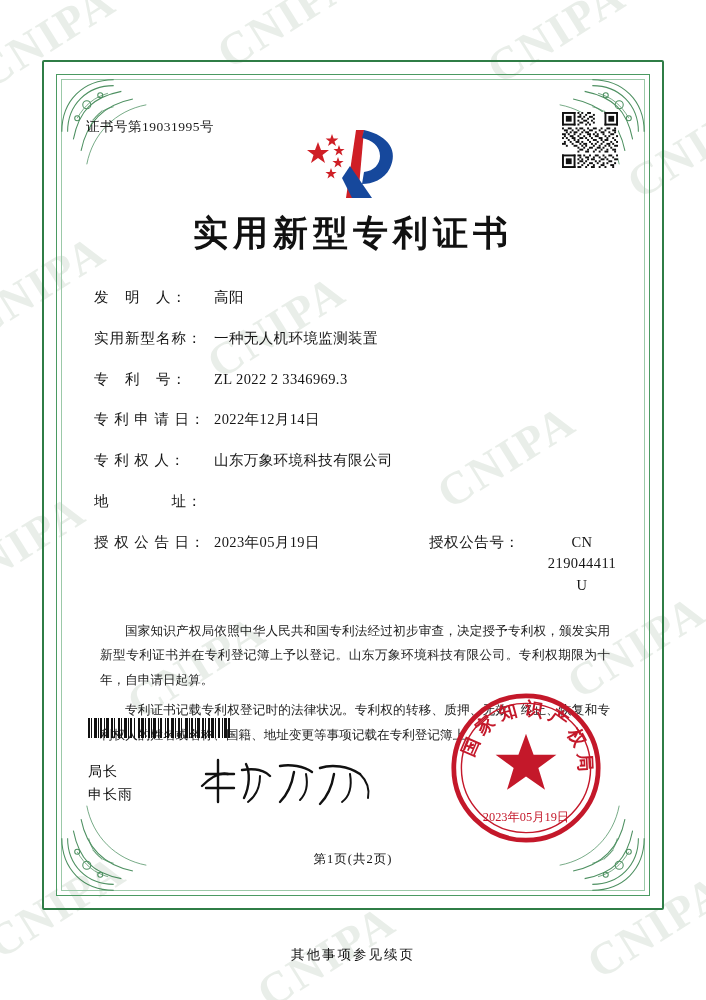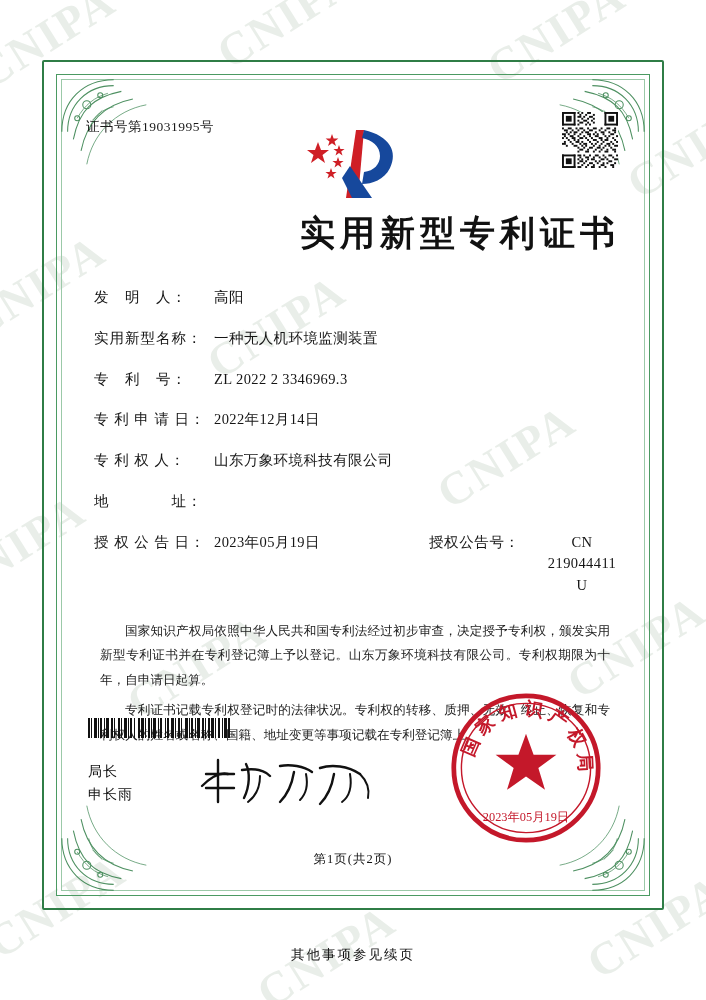--- a/index.html
+++ b/index.html
@@ -103,21 +103,21 @@
   .logo-wrap {
     position: absolute;
     left: 0; right: 0;
     top: 22px;
     display: flex;
     justify-content: center;
   }
 
   .title {
     margin-top: 74px;
-    text-align: right;
+    text-align: center;
     font-family: "Liberation Serif", serif;
     font-weight: bold;
     font-size: 35px;
     letter-spacing: 5px;
     color: #111;
   }
 
   .fields {
     margin-top: 30px;
     padding-left: 8px;

